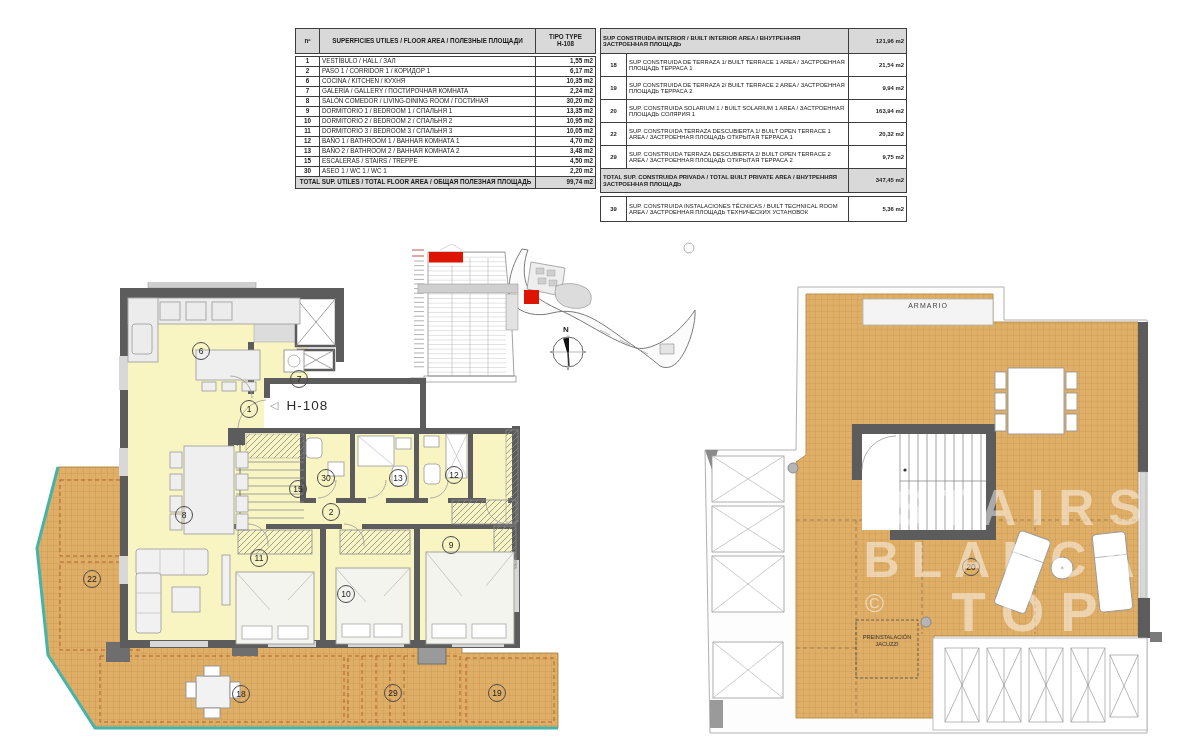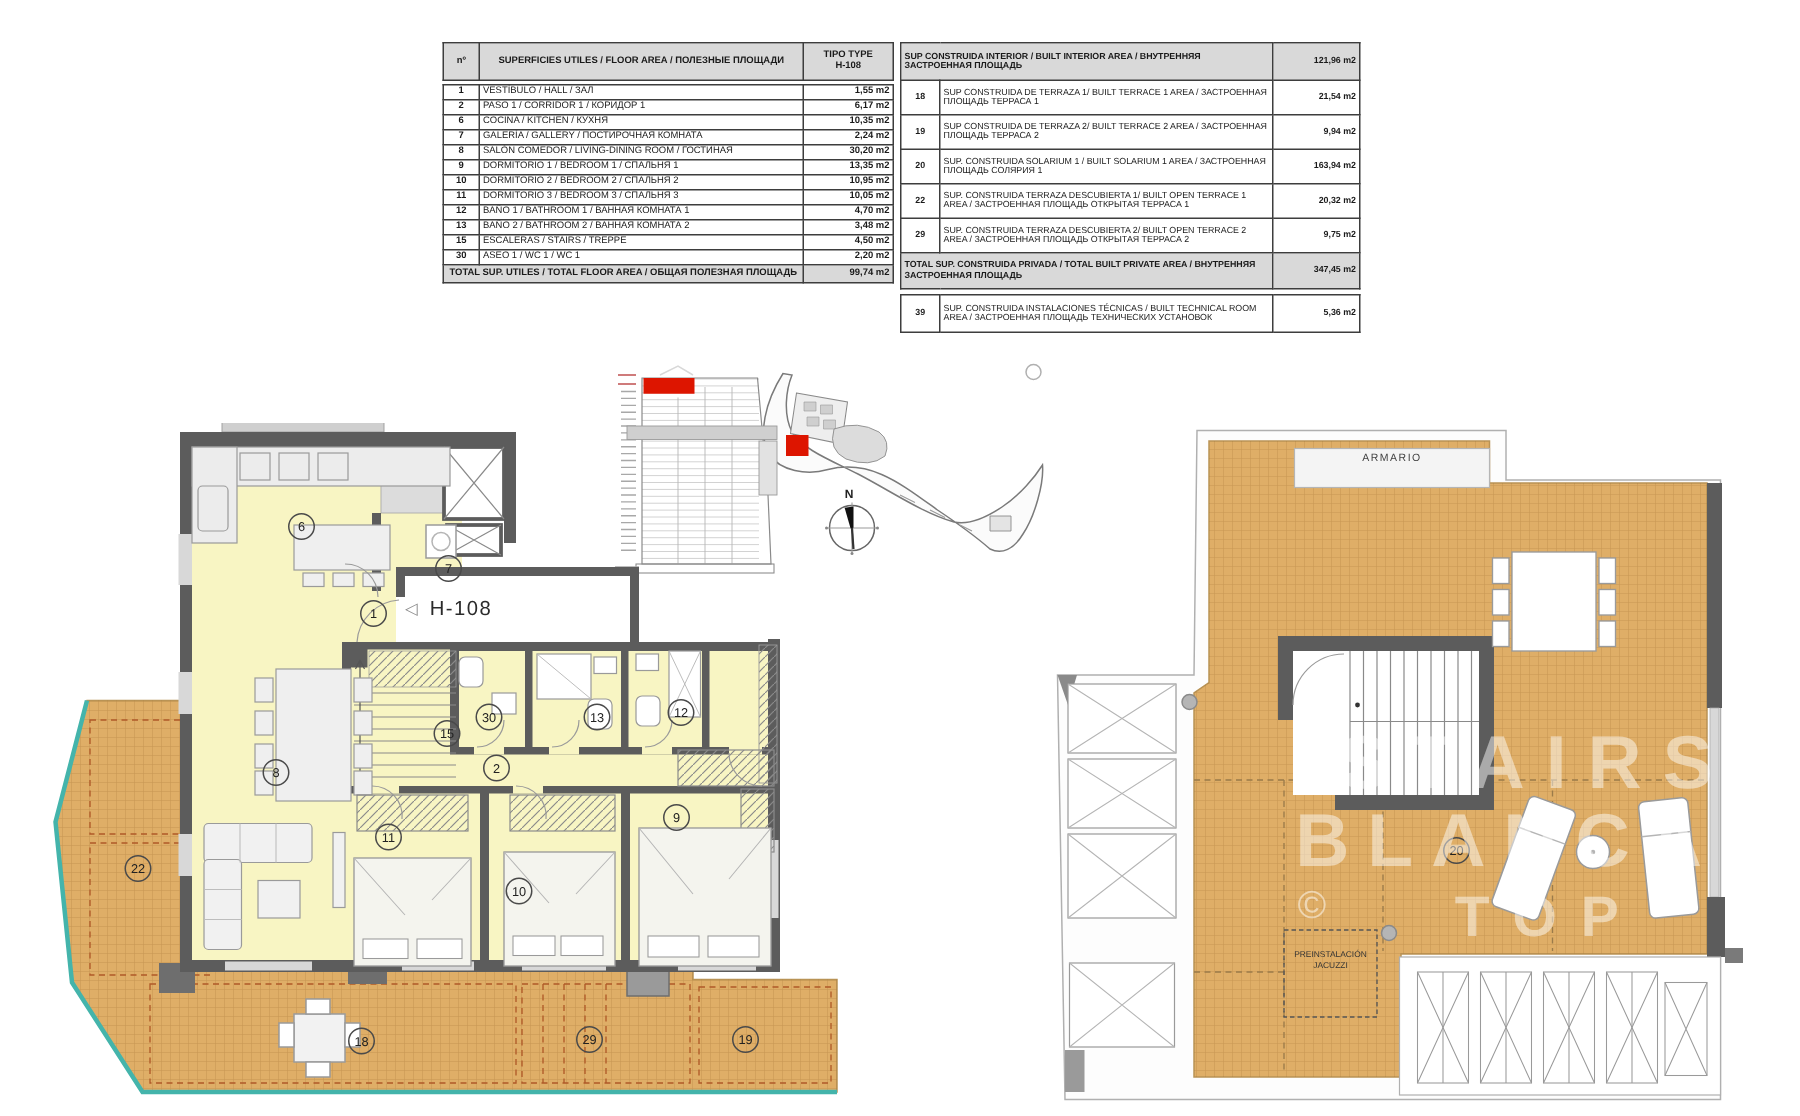--- a/index.html
+++ b/index.html
@@ -38,21 +38,21 @@
   .unitlabel .tri{font-size:11px;color:#8a8a8a;}
   .unitlabel .txt{font-size:13.5px;letter-spacing:1px;color:#2b2b2b;}
   .armario{position:absolute;left:168px;top:20px;width:130px;text-align:center;
            font-size:7px;color:#444;letter-spacing:1px;z-index:6;}
   .jacuzzi{position:absolute;left:156px;top:352px;width:72px;text-align:center;
            font-size:5.6px;line-height:1.25;color:#333;z-index:6;}
   .watermark{position:absolute;left:125px;top:200px;width:370px;text-align:center;z-index:7;
              color:rgba(255,255,255,0.48);font-weight:bold;pointer-events:none;}
   .watermark .w1{font-size:50px;letter-spacing:14px;line-height:52px;margin-left:38px;}
   .watermark .w2{font-size:50px;letter-spacing:12px;line-height:52px;}
-  .watermark .w3{font-size:38px;letter-spacing:16px;line-height:52px;margin-left:55px;}
+  .watermark .w3{font-size:56px;letter-spacing:16px;line-height:52px;margin-left:55px;}
   .copyright{position:absolute;left:170px;top:306px;font-size:26px;z-index:7;
              color:rgba(255,255,255,0.5);pointer-events:none;}
 </style>
 </head>
 <body>
 
 <div class="paper">
 
   <table class="tbl" id="fa-head">
     <colgroup>

